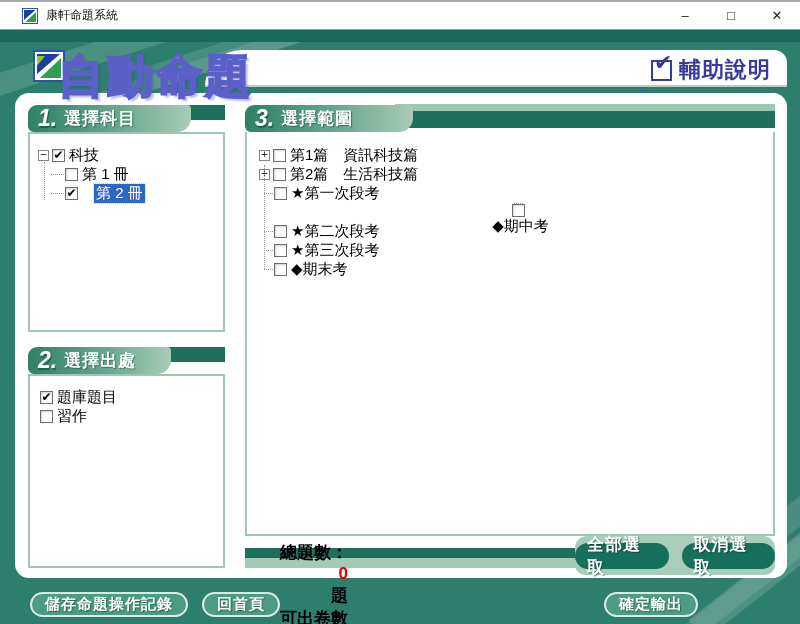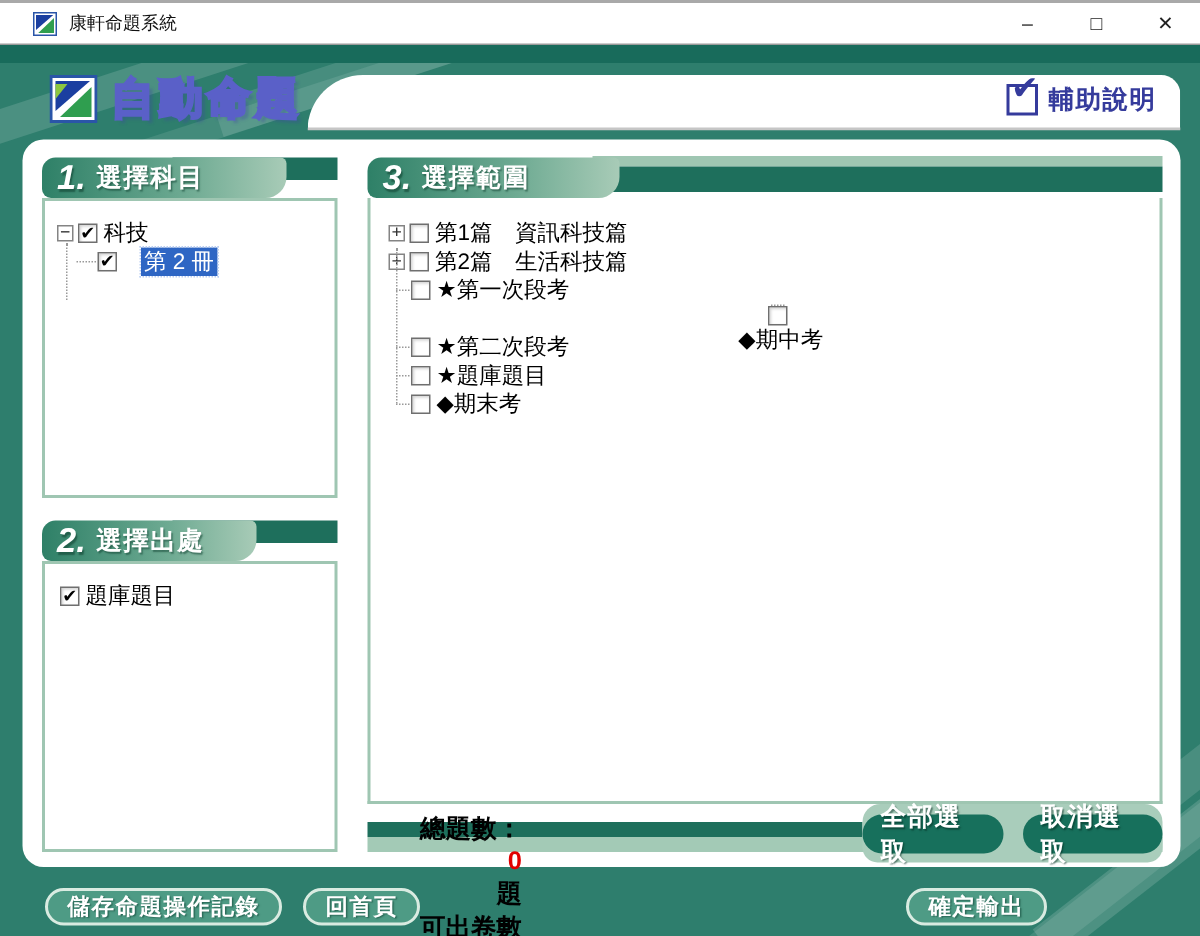--- a/index.html
+++ b/index.html
@@ -25,35 +25,35 @@
   }
   .titlebar .appicon{margin-left:22px;width:16px;height:16px;}
   .titlebar .apptitle{margin-left:8px;font-size:12px;color:#111;}
   .wincontrols{margin-left:auto;display:flex;height:100%;}
   .winbtn{width:46px;height:100%;display:flex;align-items:center;justify-content:center;
     font-size:13px;color:#222;cursor:default;}
   
   .tealband{position:absolute;left:0;top:30px;width:800px;height:12px;background:#186B5B;z-index:1;}
   .logo{position:absolute;left:33px;top:50px;width:32px;height:32px;z-index:3;}
   .apptitle-big{
-    position:absolute;left:74px;top:46px;z-index:3;
-    font-size:29px;font-weight:bold;color:#fde047;letter-spacing:3px;
+    position:absolute;left:58px;top:46px;z-index:3;
+    font-size:46px;font-weight:bold;color:#fde047;letter-spacing:3px;
     -webkit-text-stroke:2px #5A60C8;
     text-shadow:3px 3px 2px rgba(60,70,160,.35);
   }
   .tab{
     position:absolute;left:205px;top:50px;width:582px;height:37px;background:#fff;
     border-radius:40px 14px 0 0;border-bottom:2px solid #c6c6c6;z-index:2;box-sizing:border-box;
   }
   .help{
     position:absolute;right:16px;top:5px;display:flex;align-items:center;gap:7px;cursor:pointer;
   }
   .help-icon{position:relative;width:17px;height:17px;border:2px solid #353B9C;background:#fff;}
   .help-icon .chk{position:absolute;left:1px;top:-10px;font-size:22px;font-weight:bold;color:#353B9C;line-height:22px;}
-  .help-label{font-size:17px;font-weight:bold;color:#353B9C;letter-spacing:1px;}
+  .help-label{font-size:22px;font-weight:bold;color:#353B9C;letter-spacing:1px;}
   
   .main{
     position:absolute;left:15px;top:93px;width:772px;height:485px;background:#fff;
     border-radius:14px;z-index:2;
   }
   
   .banner{
     position:absolute;height:27px;display:flex;align-items:center;padding:0 10px;box-sizing:border-box;
     background:linear-gradient(90deg,#2E8067 0%,#6FAB93 60%,#A8CBB7 100%);
     border-radius:9px 4px 14px 6px;z-index:3;
@@ -164,36 +164,45 @@
   <div class="pbox" style="left:13px;top:39px;width:197px;height:200px;">
     <div class="tree">
       <div class="vline" style="left:14px;top:28px;height:38px;"></div>
       <div class="trow">
         <span class="expand">−</span>
         <span class="cb on">✔</span>
         <span class="tlabel">科技</span>
       </div>
       <div class="trow" style="padding-left:13px;">
         <span class="conn"></span>
+        <span class="cb"></span>
+        <span class="tlabel">第 1 冊</span>
+      </div>
+      <div class="trow" style="padding-left:13px;">
+        <span class="conn"></span>
         <span class="cb on">✔</span>
         <span class="tlabel sel">第 2 冊</span>
       </div>
     </div>
   </div>
 
   <div class="darkbar" style="left:100px;top:254px;width:110px;height:15px;"></div>
   <div class="banner" style="left:13px;top:254px;width:143px;">
     <span class="num">2.</span>
     <span class="btitle">選擇出處</span>
   </div>
   <div class="pbox" style="left:13px;top:281px;width:197px;height:194px;">
     <div class="tree" style="padding-left:10px;">
       <div class="trow">
         <span class="cb on">✔</span>
         <span class="tlabel">題庫題目</span>
+      </div>
+      <div class="trow">
+        <span class="cb"></span>
+        <span class="tlabel">習作</span>
       </div>
     </div>
   </div>
 
   <div class="lightbar" style="left:380px;top:11px;right:12px;height:7px;"></div>
   <div class="darkbar" style="left:380px;top:18px;right:12px;height:17px;"></div>
   <div class="banner" style="left:230px;top:12px;width:168px;">
     <span class="num">3.</span>
     <span class="btitle">選擇範圍</span>
   </div>
@@ -221,21 +230,21 @@
         <span class="tlabel">◆期中考</span>
       </div>
       <div class="trow" style="padding-left:5px;">
         <span class="conn" style="width:9px;"></span>
         <span class="cb"></span>
         <span class="tlabel">★第二次段考</span>
       </div>
       <div class="trow" style="padding-left:5px;">
         <span class="conn" style="width:9px;"></span>
         <span class="cb"></span>
-        <span class="tlabel">★題庫題目</span>
+        <span class="tlabel">★第三次段考</span>
       </div>
       <div class="trow" style="padding-left:5px;">
         <span class="conn" style="width:9px;"></span>
         <span class="cb"></span>
         <span class="tlabel">◆期末考</span>
       </div>
     </div>
   </div>
 
   <div class="summary">

